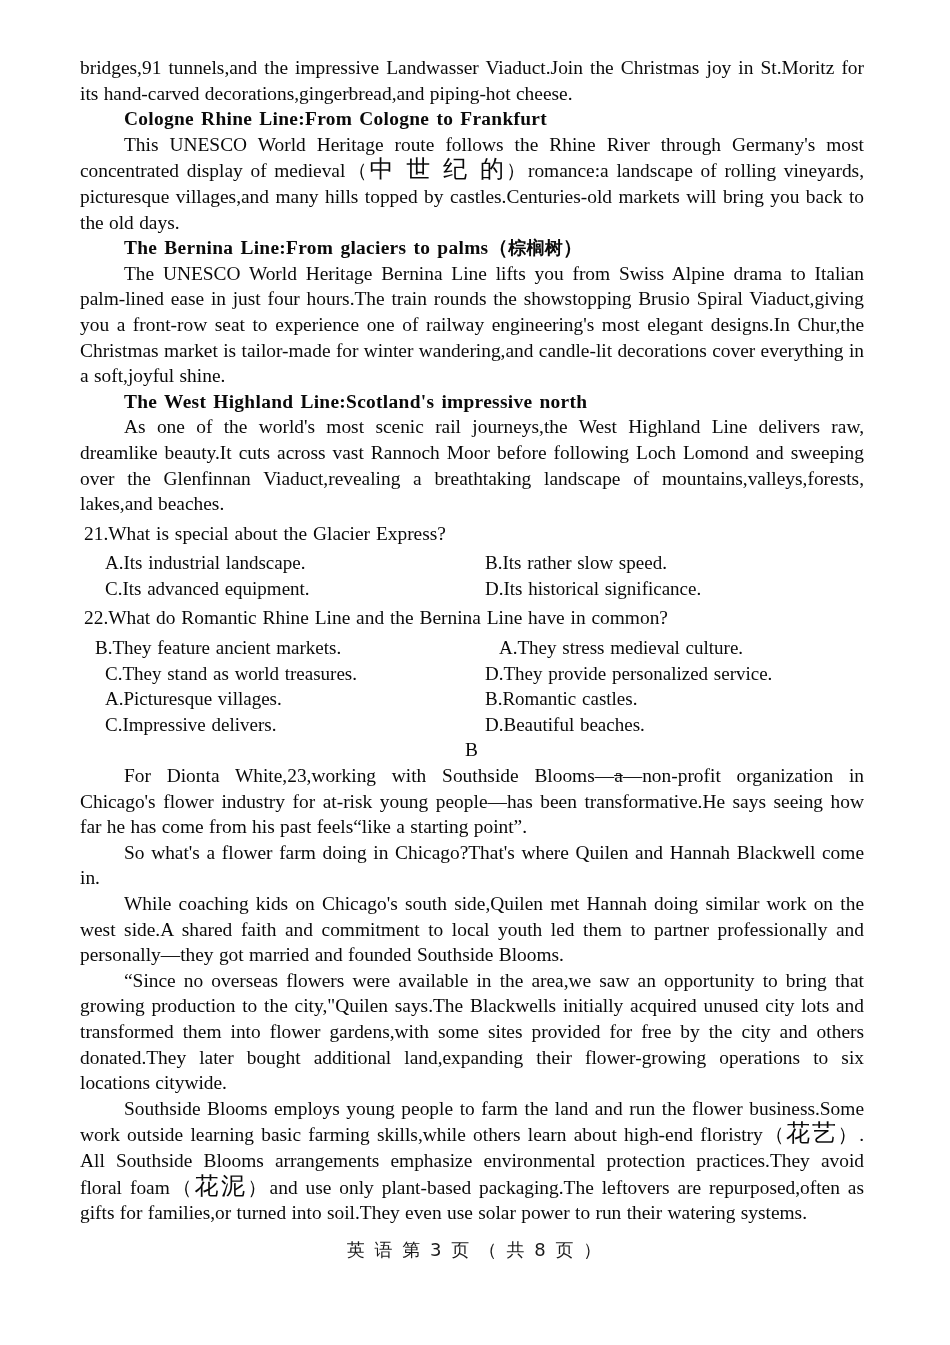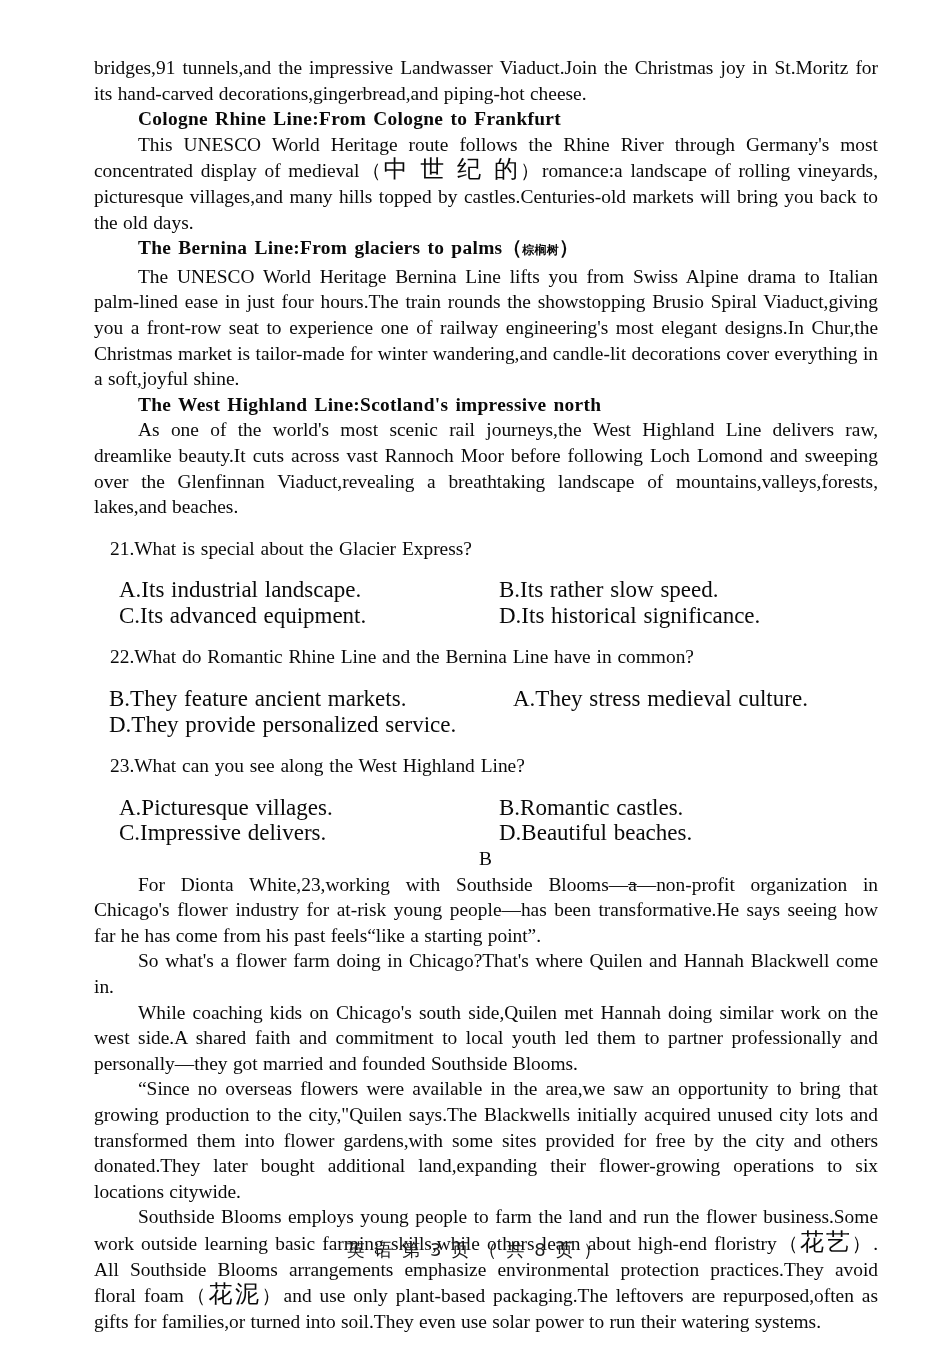--- a/index.html
+++ b/index.html
@@ -19,21 +19,21 @@
   #page {
     position: absolute;
     left: 0; top: 0;
     width: 950px;
     height: 1345px;
   }
 
   
   #content {
     position: absolute;
-    left: 94px;
+    left: 80px;
     top: 55px;
     width: 784px;
   }
 
   p.para {
     margin: 0;
     font-size: 19.4px;
     line-height: 25.6px;
     text-align: justify;
     text-justify: inter-word;
@@ -54,39 +54,39 @@
     word-spacing: 2px;
     text-align: left;
   }
 
   .cn {
     font-family: "DejaVu Sans", "Liberation Sans", sans-serif;
     font-size: 24px;
   }
   h3.subhead .cn {
     font-weight: bold;
-    font-size: 12px;
+    font-size: 18px;
     margin-top: 12px;
   }
 
   .strike {
     text-decoration: line-through;
   }
 
   
   .question {
-    margin: 16px;
+    margin: 4px;
     font-size: 19.4px;
     line-height: 25.6px;
     word-spacing: 1px;
     text-align: left;
   }
   .optrow {
     display: flex;
-    font-size: 23px;
+    font-size: 19px;
     line-height: 25.6px;
     word-spacing: 1px;
   }
   .optrow .opt {
     padding-left: 25px;  
     box-sizing: border-box;
   }
   .optrow .opt.colA { width: 390px; }
   .optrow .opt.colB { width: 394px; padding-left: 15px; }
 
@@ -150,26 +150,24 @@
     </div>
 
     <p class="question">
       <span>22.</span><span>What do Romantic Rhine Line and the Bernina Line have in common?</span>
     </p>
     <div class="optrow">
       <div class="opt colB">B.They feature ancient markets.</div>
       <div class="opt colA">A.They stress medieval culture.</div>
     </div>
     <div class="optrow">
+      <div class="opt colA">C.They stand as world treasures.</div>
       <div class="opt colB">D.They provide personalized service.</div>
     </div>
 
-    <p class="question">
-      <span>23.</span><span>What can you see along the West Highland Line?</span>
-    </p>
     <div class="optrow">
       <div class="opt colA">A.Picturesque villages.</div>
       <div class="opt colB">B.Romantic castles.</div>
     </div>
     <div class="optrow">
       <div class="opt colA">C.Impressive delivers.</div>
       <div class="opt colB">D.Beautiful beaches.</div>
     </div>
 
     <p class="section-marker">B</p>

